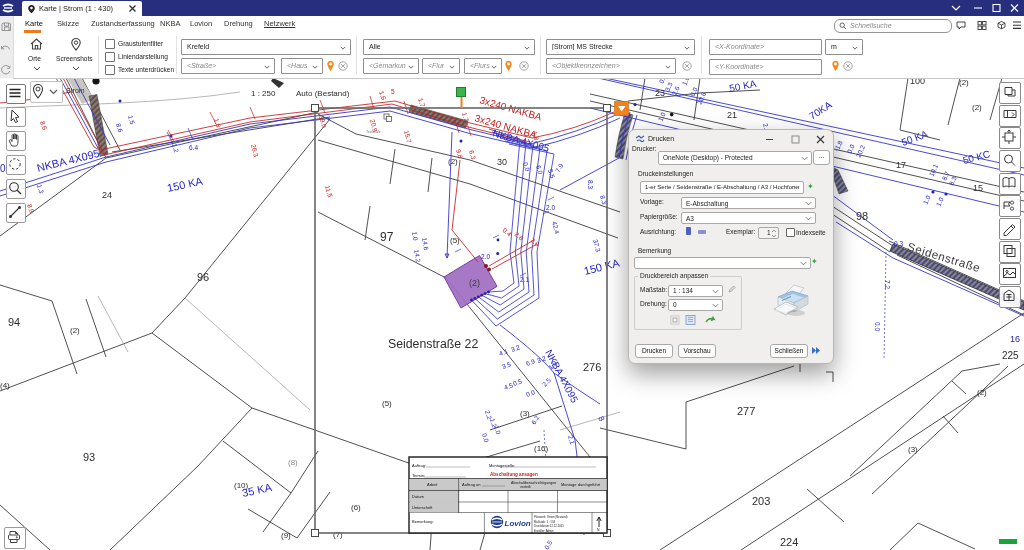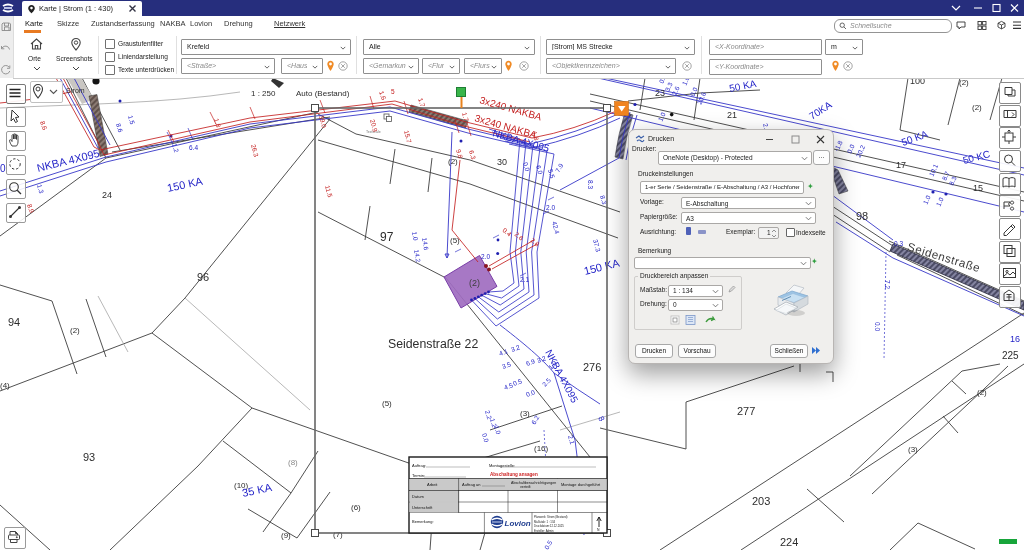--- a/index.html
+++ b/index.html
@@ -422,24 +422,24 @@
     <path d="M29,8 L37,8" stroke="#fff" stroke-width="1.1"></path>
     <rect x="48" y="4.5" width="7" height="7" stroke="#fff" stroke-width="1.1" fill="none"></rect>
     <path d="M66,4.5 L73,11.5 M73,4.5 L66,11.5" stroke="#fff" stroke-width="1.2"></path>
   </svg>
 
   <div id="menurow" class="abs"></div>
   <div class="abs" style="z-index:31">
     <span class="mtab" style="left:25px;top:19px;color:#111;">Karte</span>
     <span class="mtab" style="left:57px;top:19px;">Skizze</span>
     <span class="mtab" style="left:91px;top:19px;">Zustandserfassung</span>
-    <span class="mtab" style="left:160px;top:19px;">NAKBA</span>
+    <span class="mtab" style="left:160px;top:19px;">NKBA</span>
     <span class="mtab" style="left:190px;top:19px;">Lovion</span>
     <span class="mtab" style="left:224px;top:19px;">Drehung</span>
-    <span class="mtab" style="left:274px;top:19px;text-decoration:underline;">Netzwerk</span>
+    <span class="mtab" style="left:264px;top:19px;text-decoration:underline;">Netzwerk</span>
     <div class="abs" style="left:24px;top:30px;width:17px;height:2.5px;background:#e87a22;"></div>
 
     <div class="abs" style="left:834px;top:18.5px;width:116px;height:12px;border:1px solid #949494;border-radius:6px;background:#fff;">
       <svg class="abs" style="left:4px;top:2px" width="8" height="8" viewBox="0 0 8 8">
         <circle cx="3.2" cy="3.2" r="2.2" stroke="#555" stroke-width="0.9" fill="none"></circle>
         <path d="M4.9,4.9 L7,7" stroke="#555" stroke-width="0.9"></path>
       </svg>
       <span style="position:absolute;left:15px;top:2px;font-size:7px;color:#8a8a8a;font-style:italic;">Schnellsuche</span>
     </div>
     <svg class="abs" style="left:956px;top:20px" width="66" height="11" viewBox="0 0 66 11">

